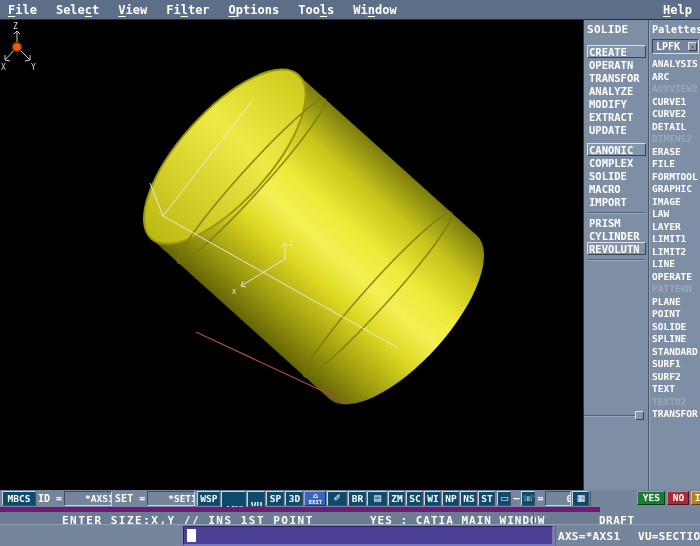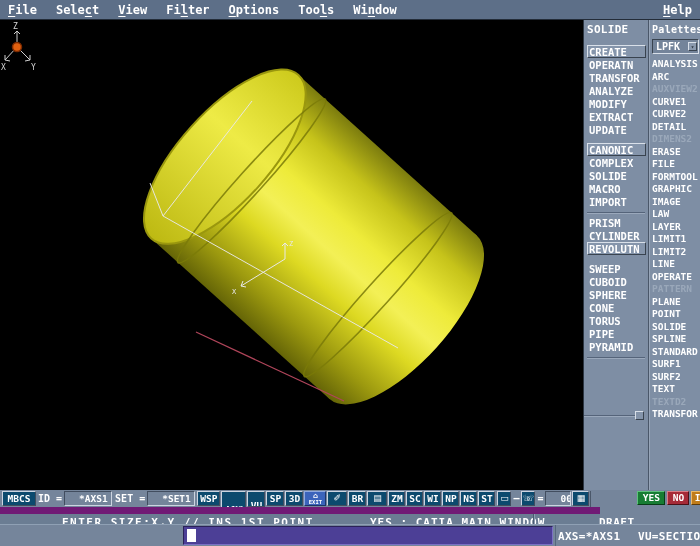--- a/index.html
+++ b/index.html
@@ -43,35 +43,35 @@
   .pitem { font-size:9.5px; font-weight:bold; height:12.5px; line-height:12.5px;
     white-space:nowrap; cursor:default; }
   .pitem.dim { color:#9aa8ba; }
 
   
   .row1 { position:absolute; left:0; top:490px; width:700px; height:17px; background:#75859b;
     display:flex; align-items:flex-start; padding:1px 2px 0 2px; gap:1px; }
   .tbtn, .tfield, .ticon { height:15px; line-height:13px; font-size:9.5px; font-weight:bold;
     color:#fff; background:#0c4a6e; border:1px solid; border-color:#ccd4e0 #414d5f #414d5f #ccd4e0;
     text-align:center; cursor:default; overflow:hidden; white-space:nowrap; flex:none; }
-  .tfield { background:#74849a; border-color:#414d5f #ccd4e0 #ccd4e0 #414d5f; text-align:left; padding-left:14px; }
+  .tfield { background:#74849a; border-color:#414d5f #ccd4e0 #ccd4e0 #414d5f; text-align:left; padding-left:20px; }
   .tlabel { height:15px; line-height:15px; font-size:10px; font-weight:bold; color:#fff; flex:none; padding:0 1px; }
   .ticon { font-family:"DejaVu Sans", sans-serif; font-size:9px; }
   .exit-btn { background:#3b64bb; border-color:#8fa9e0 #1d3468 #1d3468 #8fa9e0; font-size:5.5px;
     line-height:5px; padding-top:1px; }
   .exit-btn .eglyph { display:block; font-family:"DejaVu Sans", sans-serif; font-size:7px; line-height:7px; }
   .status-group { margin-left:auto; display:flex; gap:2px; padding-right:1px; border-left:1px solid #4a5769; height:16px; align-items:flex-start; padding-left:46px; }
   .status-btn { height:14px; line-height:12px; font-size:9.5px; font-weight:bold; color:#fff;
     border:1px solid; text-align:center; flex:none; cursor:default; }
   .yes { background:#177d33; border-color:#5ec27c #073d16 #073d16 #5ec27c; width:28px; }
   .no  { background:#a62a38; border-color:#d97c86 #4d0f16 #4d0f16 #d97c86; width:22px; }
   .int { background:#c07c1a; border-color:#ecb968 #5c3a08 #5c3a08 #ecb968; width:24px; }
 
   .row2 { position:absolute; left:0; top:507px; width:600px; height:17px; background:#6b7d93;
-    border-top:7px solid #701a75; color:#fff; font-size:11px; font-weight:bold; }
+    border-top:5px solid #701a75; color:#fff; font-size:11px; font-weight:bold; }
   .row2 .prompt { position:absolute; left:62px; top:2px; letter-spacing:1.5px; }
   .row2 .winmsg { position:absolute; left:370px; top:2px; letter-spacing:1px; }
   .row2 .draft  { position:absolute; left:599px; top:2px; letter-spacing:0.5px; }
   .row2 .vsep   { position:absolute; left:533px; top:0; width:1px; height:17px; background:#4a5b70; box-shadow:1px 0 0 #8c9cb0; }
 
   .row3 { position:absolute; left:0; top:524px; width:700px; height:22px; background:#75859b;
     border-top:1px solid #8fa0b4; color:#fff; font-size:11px; font-weight:bold; }
   .cmd-field { position:absolute; left:183px; top:1px; width:370px; height:19px;
     background:#4c3f96; border:1px solid; border-color:#2a2158 #7a6fc4 #7a6fc4 #2a2158; }
   .cmd-cursor { position:absolute; left:3px; top:2px; width:9px; height:13px; background:#ffffff; }
@@ -175,30 +175,20 @@
         <div class="sitem">SOLIDE</div>
         <div class="sitem">MACRO</div>
         <div class="sitem">IMPORT</div>
       </div>
     <div class="divider"></div>
     <div>
 
     <div class="sitem">PRISM</div>
         <div class="sitem">CYLINDER</div>
         <div class="sitem boxed">REVOLUTN</div>
-      </div>
-    <div class="sgroup">
-
-    <div class="sitem">SWEEP</div>
-        <div class="sitem">CUBOID</div>
-        <div class="sitem">SPHERE</div>
-        <div class="sitem">CONE</div>
-        <div class="sitem">TORUS</div>
-        <div class="sitem">PIPE</div>
-        <div class="sitem">PYRAMID</div>
       </div>
     <div class="divider"></div>
     <div class="handle-line"></div>
     <div class="handle-box"></div>
   </div>
 
   <div class="palette-col">
     <div class="panel-title" style="font-size:10px;">Palettes:</div>
     <div class="lpfk">
       <span>LPFK</span>

